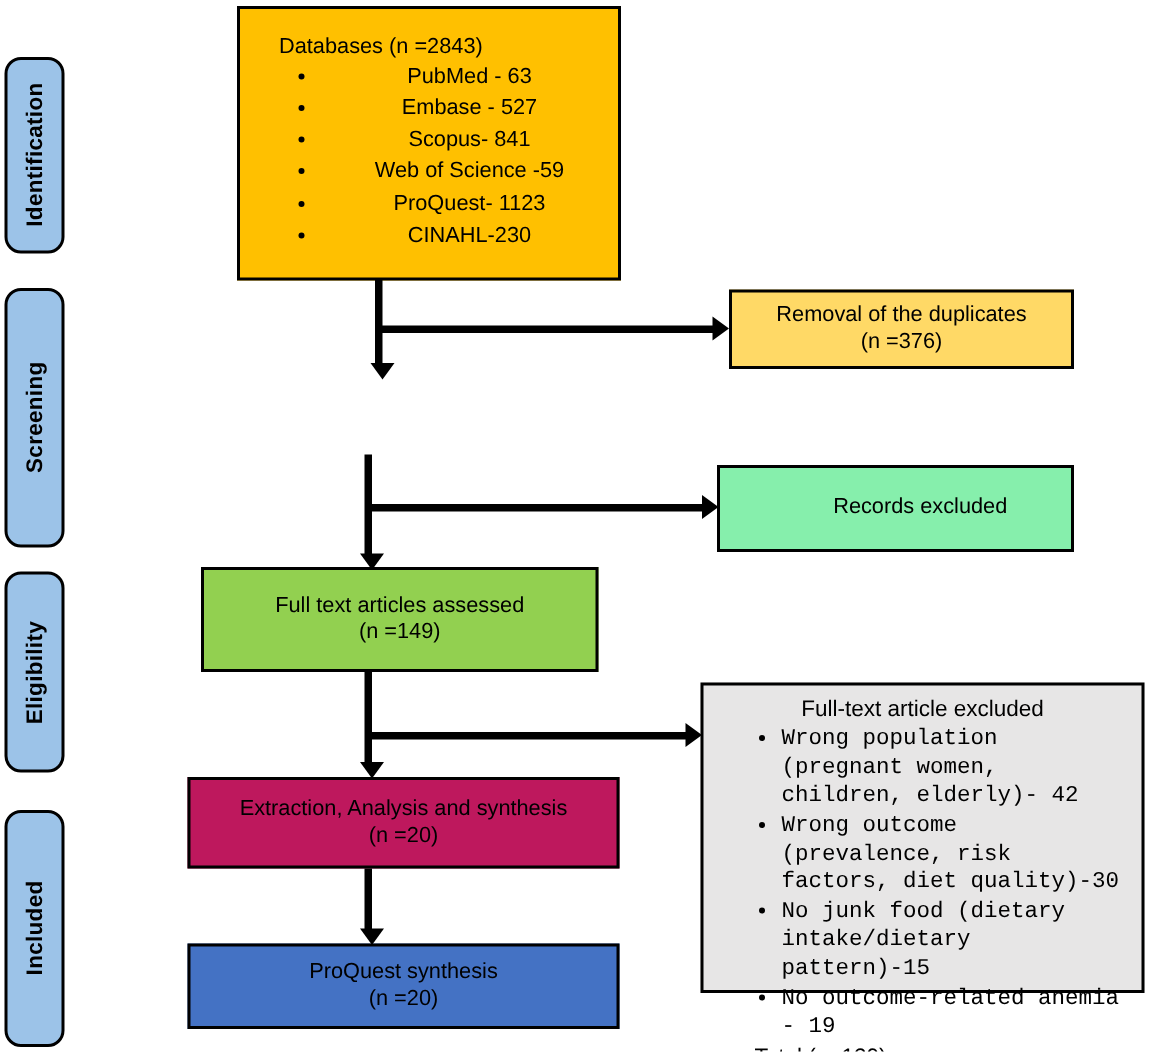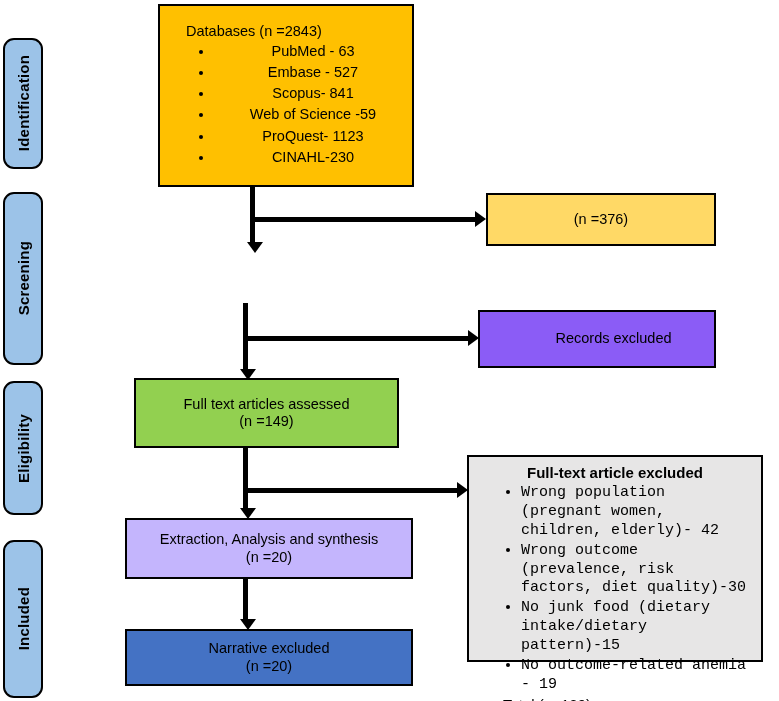--- a/index.html
+++ b/index.html
@@ -62,33 +62,33 @@
     list-style:disc;
   }
   #box-databases li{
     font-size:14.5px;
     line-height:1.46;
     text-align:center;
   }
 
   #box-duplicates{background:#FFD966;}
   #box-titles{background:#00B0F0;}
-  #box-excluded{background:#8b5cf6;padding-left:33px;}
+  #box-excluded{background:#86efac;padding-left:33px;}
   #box-fulltext{background:#92D050;}
-  #box-extraction{background:#c4b5fd;}
+  #box-extraction{background:#be185d;}
   #box-narrative{background:#4472C4;}
 
   
   #box-reasons{
     background:#E7E6E6;
     justify-content:flex-start;
     padding-top:7px;
   }
   #box-reasons .rtitle{
-    font-weight:bold;
+    font-weight:normal;
     font-size:15px;
     text-align:center;
     margin-bottom:3px;
   }
   #box-reasons ul{
     margin:0;
     padding:0 6px 0 52px;
     list-style:disc;
     font-family:Liberation Mono, monospace;
   }
@@ -149,20 +149,21 @@
       <li>PubMed - 63</li>
       <li>Embase - 527</li>
       <li>Scopus- 841</li>
       <li>Web of Science -59</li>
       <li>ProQuest- 1123</li>
       <li>CINAHL-230</li>
     </ul>
   </div>
 
   <div class="box" id="box-duplicates" style="left:486px;top:193px;width:230px;height:53px;">
+    <div class="line">Removal of the duplicates</div>
     <div class="line">(n =376)</div>
   </div>
 
 
   <div class="box" id="box-excluded" style="left:478px;top:310px;width:238px;height:58px;">
     <div class="line">Records excluded</div>
   </div>
 
   <div class="box" id="box-fulltext" style="left:134px;top:378px;width:265px;height:70px;">
     <div class="line">Full text articles assessed</div>
@@ -179,21 +180,21 @@
     </ul>
     <div class="total">Total (n=129)</div>
   </div>
 
   <div class="box" id="box-extraction" style="left:125px;top:518px;width:288px;height:61px;">
     <div class="line">Extraction, Analysis and synthesis</div>
     <div class="line">(n =20)</div>
   </div>
 
   <div class="box" id="box-narrative" style="left:125px;top:629px;width:288px;height:57px;">
-    <div class="line">Narrative excluded</div>
+    <div class="line">ProQuest synthesis</div>
     <div class="line">(n =20)</div>
   </div>
 
   <div class="vline" style="left:250px;top:186px;height:58px;"></div>
   <div class="arrow-down" style="left:247px;top:242px;"></div>
   <div class="hline" style="left:252px;top:217px;width:228px;"></div>
   <div class="arrow-right" style="left:475px;top:211px;"></div>
 
   <div class="vline" style="left:243px;top:303px;height:68px;"></div>
   <div class="arrow-down" style="left:240px;top:369px;"></div>

